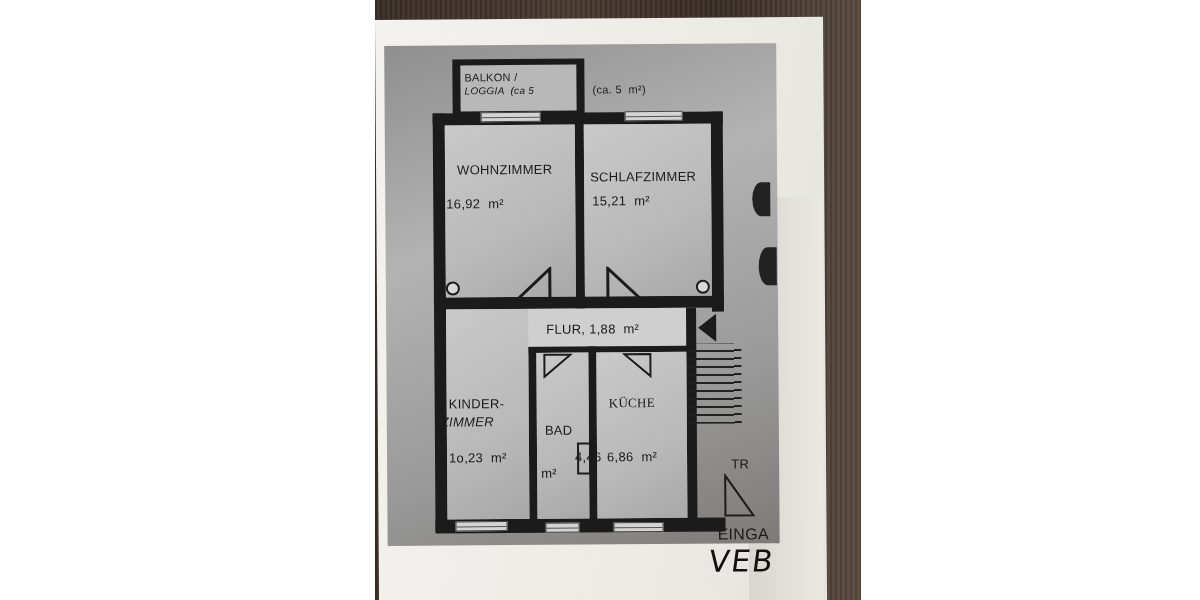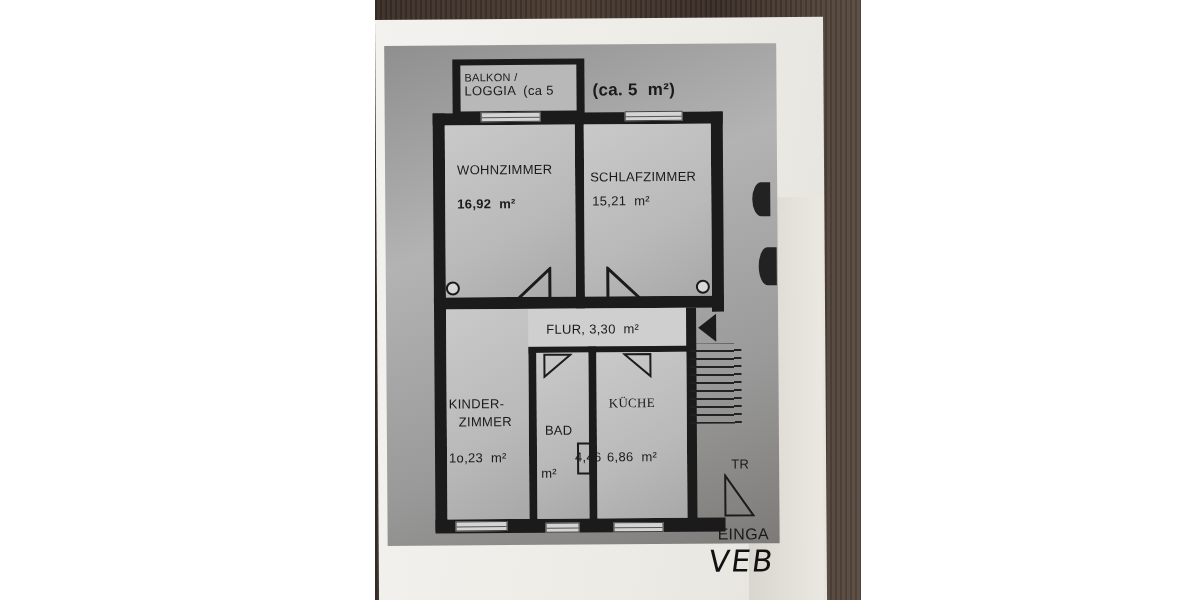--- a/index.html
+++ b/index.html
@@ -32,69 +32,69 @@
 <div class="photo">
   <div class="wood-grain"></div>
   <div class="paper">
     <div class="paper-fold"></div>
 
     <div class="plan">
 
       <div class="wall" style="left:68px;top:14px;width:132px;height:56px;"></div>
       <div class="room" style="left:76px;top:20px;width:116px;height:46px;background:#b8b8b8;"></div>
       <div class="lbl" style="left:80px;top:26px;font-size:11px;line-height:13px;">BALKON /</div>
-      <div class="lbl" style="left:80px;top:39px;font-size:13px;line-height:13px;">LOGGIA  (ca 5</div>
-      <div class="lbl" style="left:208px;top:37px;font-size:17px;font-weight:bold;">(ca. 5  m²)</div>
+      <div class="lbl" style="left:80px;top:39px;font-size:10px;line-height:13px;font-style:italic;">LOGGIA  (ca 5</div>
+      <div class="lbl" style="left:208px;top:37px;font-size:11px;">(ca. 5  m²)</div>
 
       <div class="wall" style="left:48px;top:68px;width:290px;height:12px;"></div>
       <div class="wall" style="left:48px;top:68px;width:12px;height:200px;"></div>
       <div class="wall" style="left:326px;top:68px;width:12px;height:200px;"></div>
       <div class="wall" style="left:190px;top:68px;width:9px;height:200px;"></div>
       <div class="wall" style="left:48px;top:252px;width:290px;height:12px;"></div>
 
       <div class="win" style="left:96px;top:67px;width:60px;height:10px;"></div>
       <div class="win" style="left:240px;top:67px;width:58px;height:10px;"></div>
 
       <div class="room" style="left:60px;top:80px;width:130px;height:172px;"></div>
       <div class="room" style="left:199px;top:80px;width:127px;height:172px;"></div>
       <div class="lbl" style="left:72px;top:116px;">WOHNZIMMER</div>
-      <div class="lbl" style="left:72px;top:150px;font-weight:bold;">16,92  m²</div>
+      <div class="lbl" style="left:61px;top:150px;">16,92  m²</div>
       <div class="lbl" style="left:205px;top:124px;">SCHLAFZIMMER</div>
       <div class="lbl" style="left:207px;top:148px;">15,21  m²</div>
 
       <div class="col" style="left:60px;top:236px;"></div>
       <div class="col" style="left:310px;top:236px;"></div>
 
       <svg style="position:absolute;left:128px;top:222px;" width="40" height="34">
           <path d="M36 2 L36 32 L4 32 Z" fill="none" stroke="#1b1b1b" stroke-width="3"></path>
         </svg>
       <svg style="position:absolute;left:218px;top:222px;" width="40" height="34">
           <path d="M4 2 L4 32 L36 32 Z" fill="none" stroke="#1b1b1b" stroke-width="3"></path>
         </svg>
 
       <div class="room" style="left:128px;top:264px;width:172px;height:38px;background:#cfcfcf;"></div>
       <div class="wall" style="left:124px;top:302px;width:180px;height:6px;"></div>
-      <div class="lbl" style="left:160px;top:276px;">FLUR, 3,30  m²</div>
+      <div class="lbl" style="left:160px;top:276px;">FLUR, 1,88  m²</div>
       <div class="arrow" style="left:312px;top:270px;"></div>
       <svg style="position:absolute;left:84px;top:264px;" width="44" height="36">
           <path d="M2 2 L40 2 L40 34 Z" fill="none" stroke="#1b1b1b" stroke-width="2"></path>
         </svg>
 
       <div class="wall" style="left:48px;top:264px;width:12px;height:222px;"></div>
       <div class="wall" style="left:142px;top:302px;width:8px;height:184px;"></div>
       <div class="wall" style="left:202px;top:302px;width:8px;height:184px;"></div>
       <div class="wall" style="left:300px;top:264px;width:10px;height:222px;"></div>
       <div class="wall" style="left:48px;top:474px;width:290px;height:14px;"></div>
 
       <div class="room" style="left:60px;top:264px;width:82px;height:210px;"></div>
       <div class="room" style="left:150px;top:308px;width:52px;height:166px;"></div>
       <div class="room" style="left:210px;top:308px;width:90px;height:166px;"></div>
 
       <div class="lbl" style="left:62px;top:350px;">KINDER-</div>
-      <div class="lbl" style="left:72px;top:368px;">ZIMMER</div>
+      <div class="lbl" style="left:54px;top:368px;font-style:italic;">ZIMMER</div>
       <div class="lbl" style="left:62px;top:404px;">1o,23  m²</div>
       <div class="lbl" style="left:158px;top:370px;margin-top:7px;">BAD</div>
       <div class="lbl" style="left:154px;top:404px;margin-left:34px;">4,46</div>
       <div class="lbl" style="left:154px;top:420px;">m²</div>
       <div style="position:absolute;left:190px;top:398px;width:14px;height:32px;border:2px solid #1b1b1b;box-sizing:border-box;"></div>
       <div class="lbl" style="left:222px;top:350px;font-family:Liberation Serif, serif;">KÜCHE</div>
       <div class="lbl" style="left:220px;top:404px;">6,86  m²</div>
 
       <svg style="position:absolute;left:156px;top:308px;" width="30" height="26">
           <path d="M2 2 L28 2 L2 24 Z" fill="none" stroke="#1b1b1b" stroke-width="2"></path>

